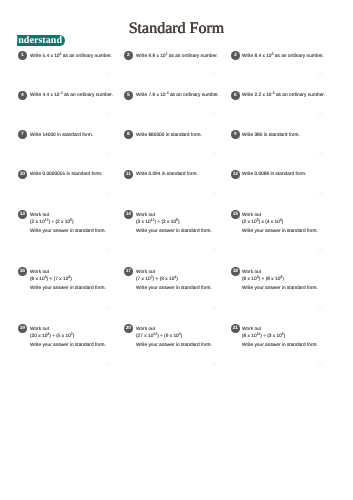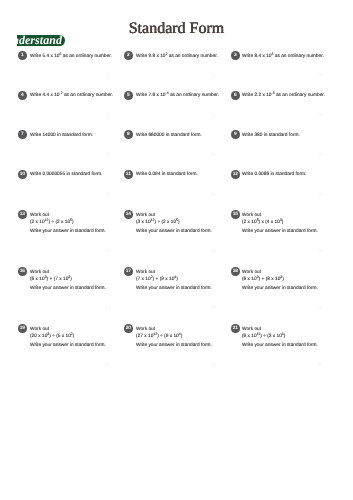--- a/index.html
+++ b/index.html
@@ -17,27 +17,27 @@
     position:absolute; left:0; width:353px; top:23px;
     text-align:center;
     font-family:"Liberation Serif", serif;
     font-size:16px; color:#4a4340; letter-spacing:0px; line-height:12px;
     text-shadow:0.25px 0 0 #4a4340, -0.25px 0 0 #4a4340;
   }
 
   .topic-pill {
     position:absolute; left:16.5px; top:34.5px;
     width:48px; height:11px;
-    background:#14532d; border-radius:0 5.5px 5.5px 0;
+    background:#0f766e; border-radius:0 5.5px 5.5px 0;
     color:#ffffff;
     font-family:"Liberation Serif", serif;
-    font-size:12px; font-weight:bold;
+    font-size:10px; font-weight:bold;
     display:flex; align-items:center; justify-content:flex-end;
     letter-spacing:0.05px; box-sizing:border-box;
-    padding-right:3px; padding-bottom:0.5px;font-style:italic;
+    padding-right:3px; padding-bottom:0.5px;
   }
 
   .q { position:absolute; }
   .qnum {
     position:absolute; left:0; top:0;
     width:8.6px; height:8.6px; border-radius:50%;
     background:#58585a; color:#ffffff;
     font-size:4.8px; line-height:9.0px; text-align:center;
     font-weight:bold; letter-spacing:-0.1px;
   }

